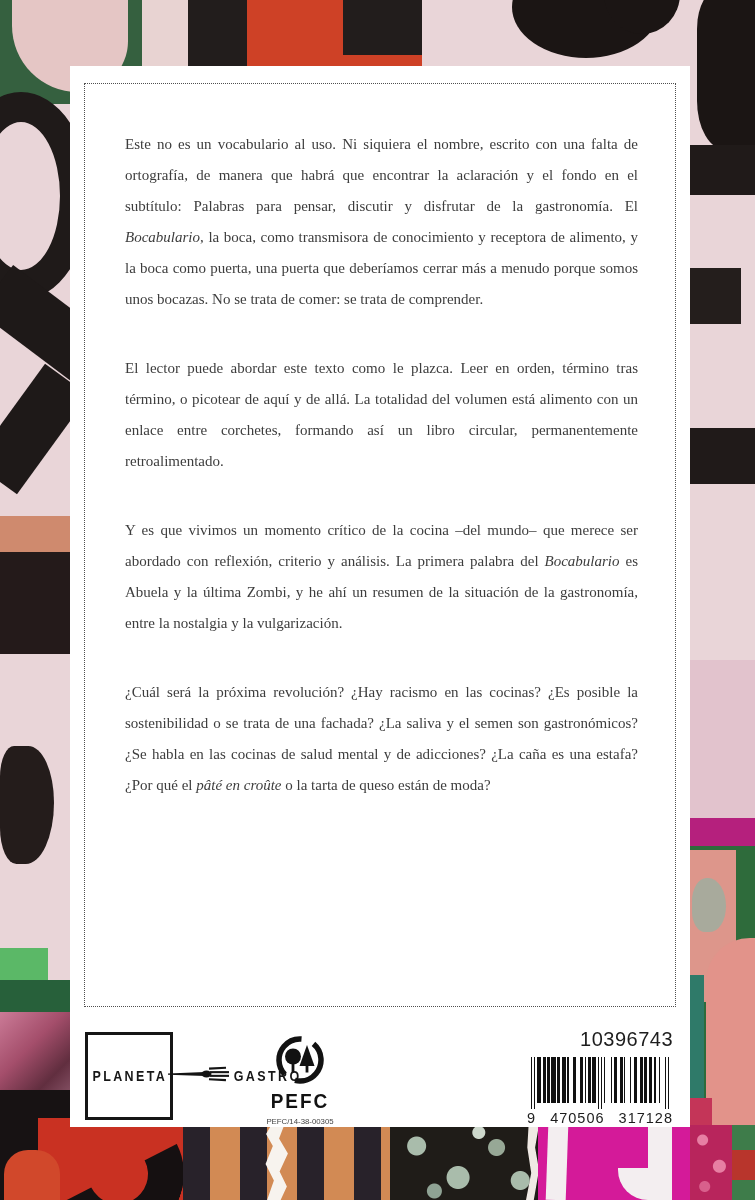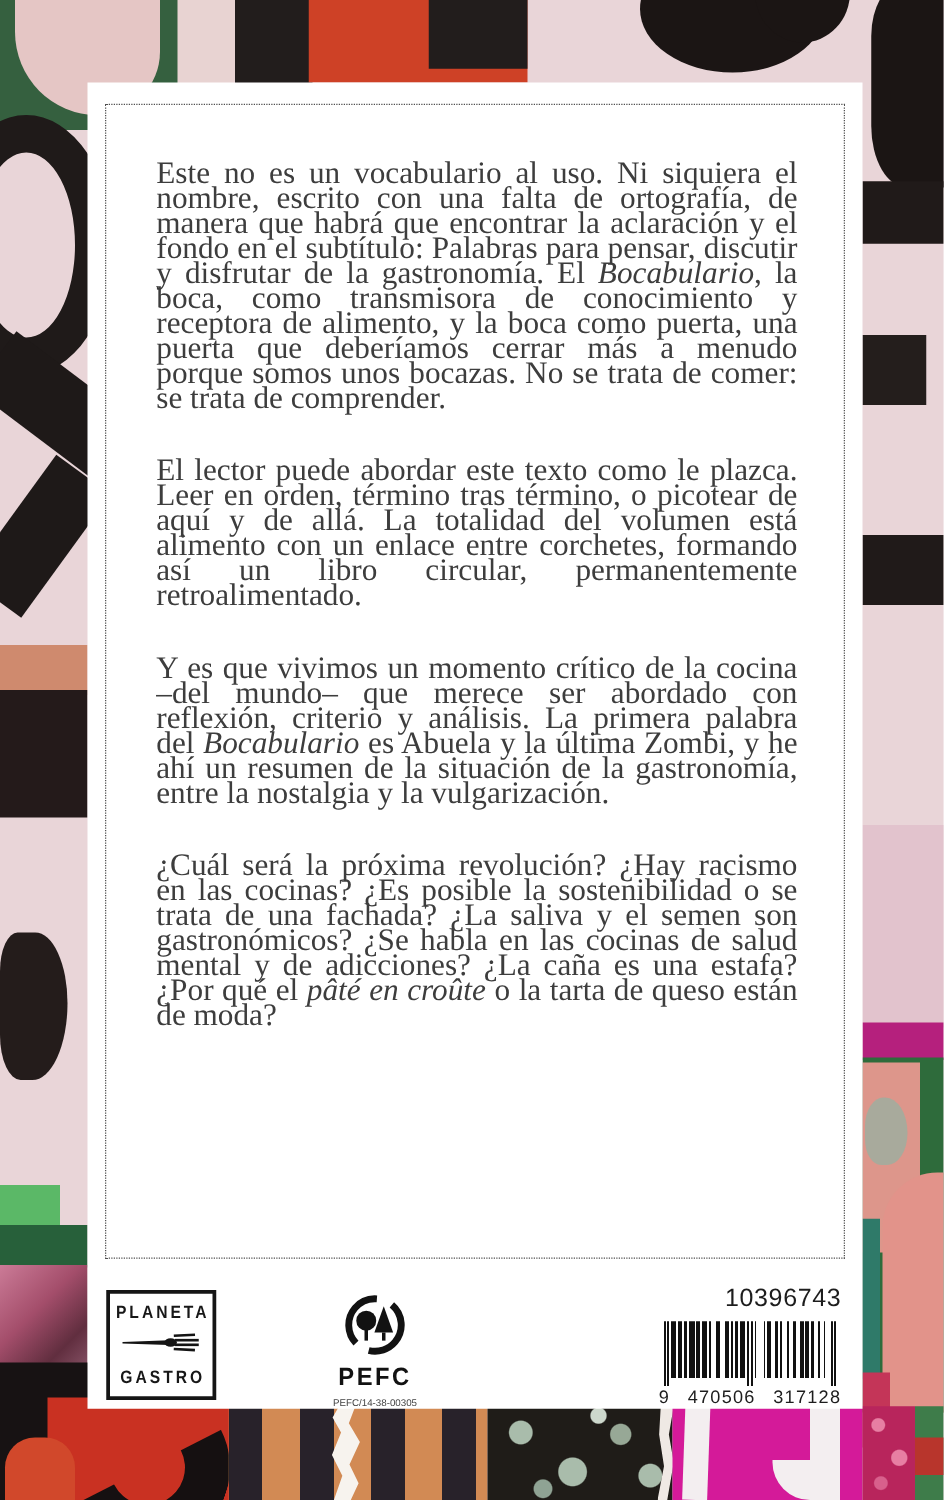--- a/index.html
+++ b/index.html
@@ -80,30 +80,30 @@
   .panel {
     position:absolute; left:70px; top:66px; width:620px; height:1061px;
     background:#ffffff; z-index:10;
   }
   .dotted-frame {
     position:absolute; left:14px; top:17px; width:592px; height:924px;
     border:1.6px dotted #4f4f4f; box-sizing:border-box;
   }
   .body-text {
     position:absolute; left:40px; top:45px; width:513px;
-    color:#3d3d3d; font-size:25px; line-height:20px;
+    color:#3d3d3d; font-size:15px; line-height:31px;
   }
   .body-text p { margin:0 0 38px 0; text-align:justify; }
   .body-text em { font-style:italic; }
 
   
   .planeta-logo {
     position:absolute; left:15px; top:966px; width:88px; height:88px;
     border:3.5px solid #151515; box-sizing:border-box; background:#fff;
-    display:flex; flex-direction:column; align-items:center; justify-content:space-between;
+    display:flex; flex-direction:row; align-items:center; justify-content:space-between;
     padding:8px 2px; font-family:"Liberation Sans", sans-serif;
   }
   .planeta-word {
     font-size:12.5px; font-weight:700; letter-spacing:2.4px; color:#171717;
     white-space:nowrap; transform:scaleY(1.15); margin-left:2.4px;
   }
   .pefc-block {
     position:absolute; left:192px; top:970px; display:flex; gap:16px;
     font-family:"Liberation Sans", sans-serif; color:#3a3a3a;
   }

